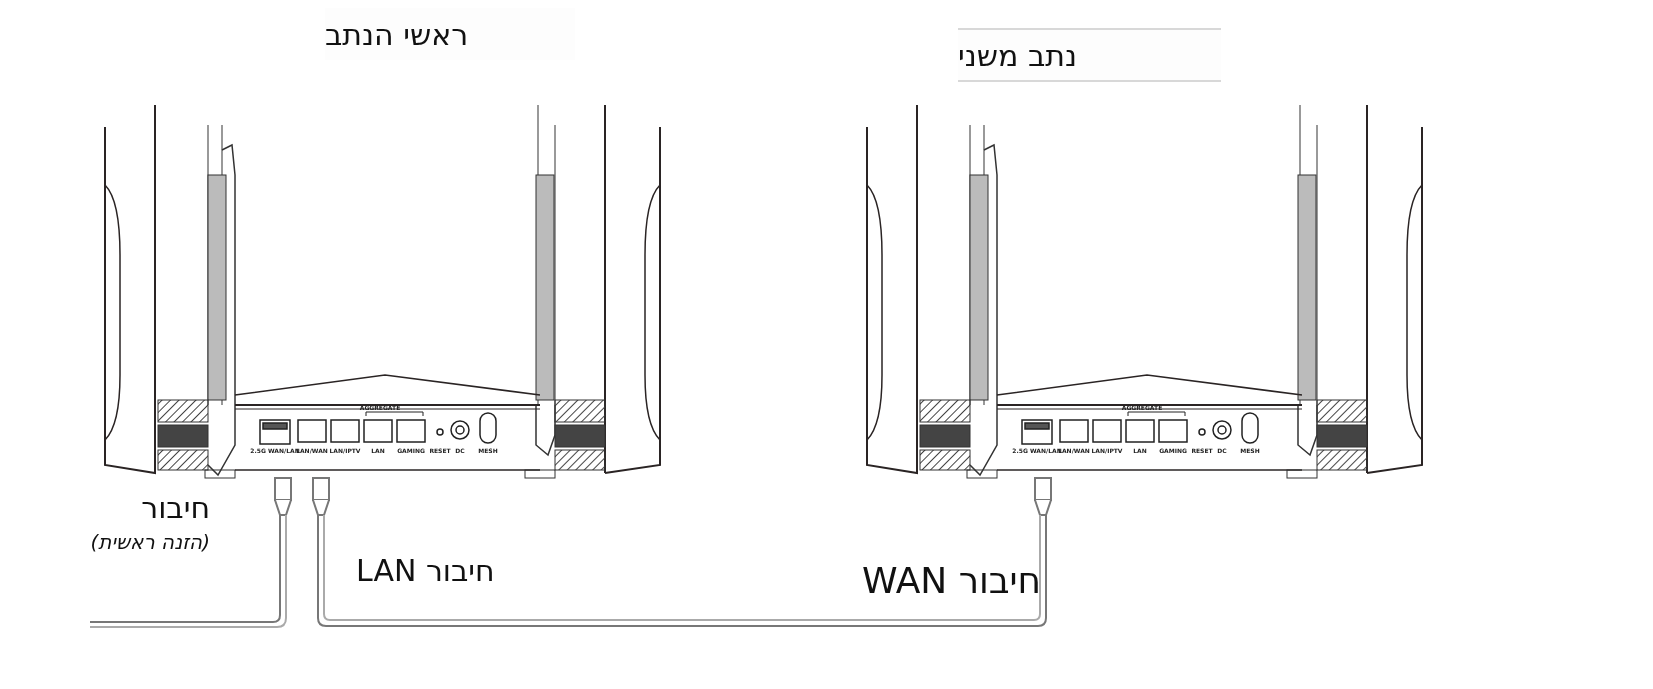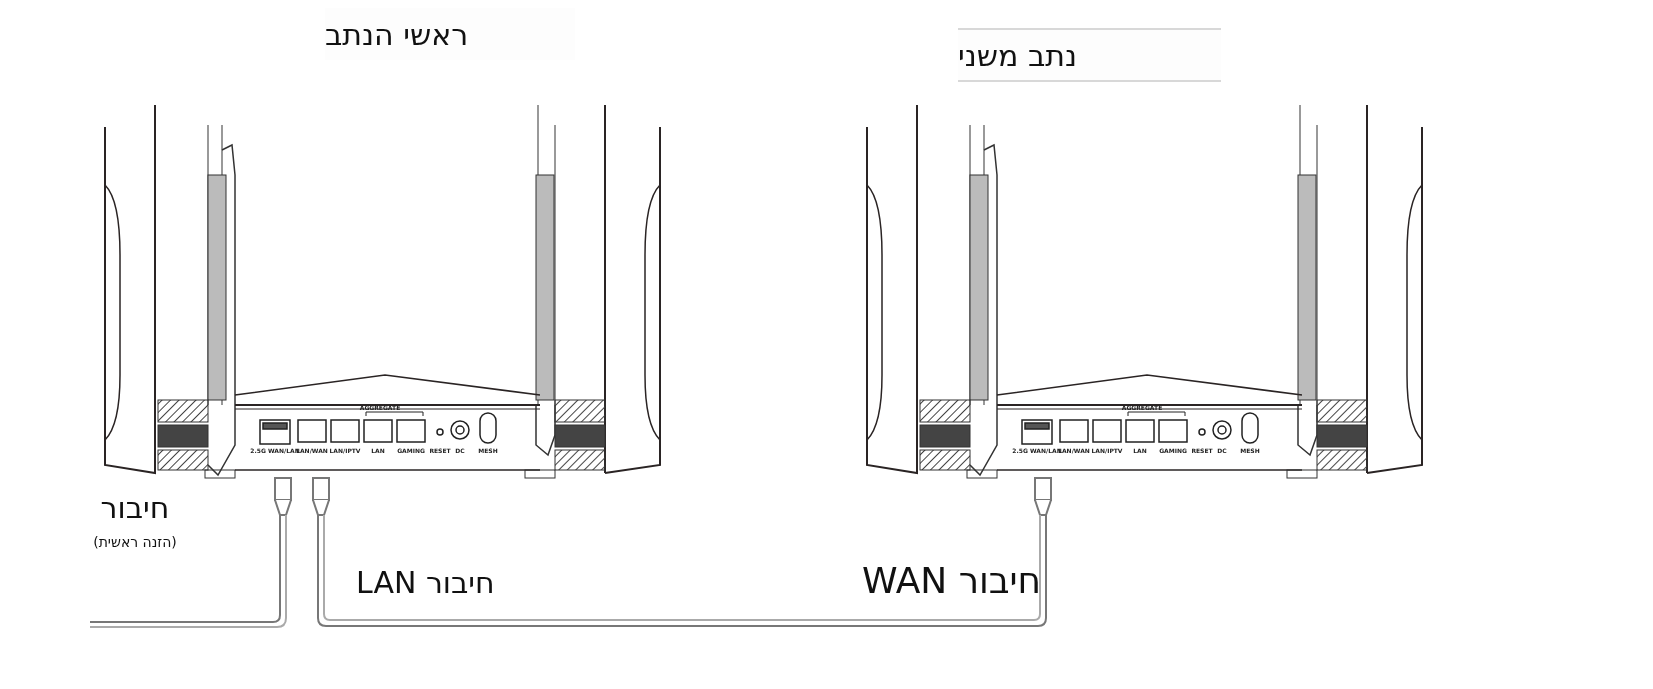--- a/index.html
+++ b/index.html
@@ -4,23 +4,23 @@
 <style>
   html, body { margin: 0; padding: 0; background: #ffffff; }
   body { width: 1653px; height: 689px; position: relative; overflow: hidden;
          font-family: "DejaVu Sans", sans-serif; color: #111; }
   .title-box { position: absolute; display: flex; align-items: center; justify-content: flex-end;
                font-size: 30px; direction: rtl; background: #fdfdfd; }
   #title-main { left: 325px; top: 8px; width: 250px; height: 52px; }
   #title-sec { left: 958px; top: 28px; width: 263px; height: 50px;
                border-top: 2px solid #d8d8d8; border-bottom: 2px solid #d8d8d8; }
   .lbl { position: absolute; direction: rtl; white-space: nowrap; }
-  #lbl-internet { left: 60px; top: 488px; width: 150px; text-align: center; font-size: 30px; line-height: 40px; }
-  #lbl-internet .sub { font-size: 14px; line-height: 28px; display: block; }
-  #lbl-lan { left: 356px; top: 553px; font-size: 30px; margin-top: 12px; }
+  #lbl-internet { left: 60px; top: 488px; width: 150px; font-size: 30px; line-height: 40px; }
+  #lbl-internet .sub { font-size: 20px; line-height: 28px; display: block; font-style: italic; }
+  #lbl-lan { left: 356px; top: 553px; font-size: 30px; }
   #lbl-wan { left: 862px; top: 560px; font-size: 36px; }
   svg.diagram { position: absolute; left: 0; top: 0; }
   .port-lbl { font-family: "DejaVu Sans", sans-serif; font-size: 6px; font-weight: bold; fill: #222; }
 </style>
 </head>
 <body>
 
 <div id="title-main" class="title-box">
   <span>ראשי הנתב</span>
 </div>

